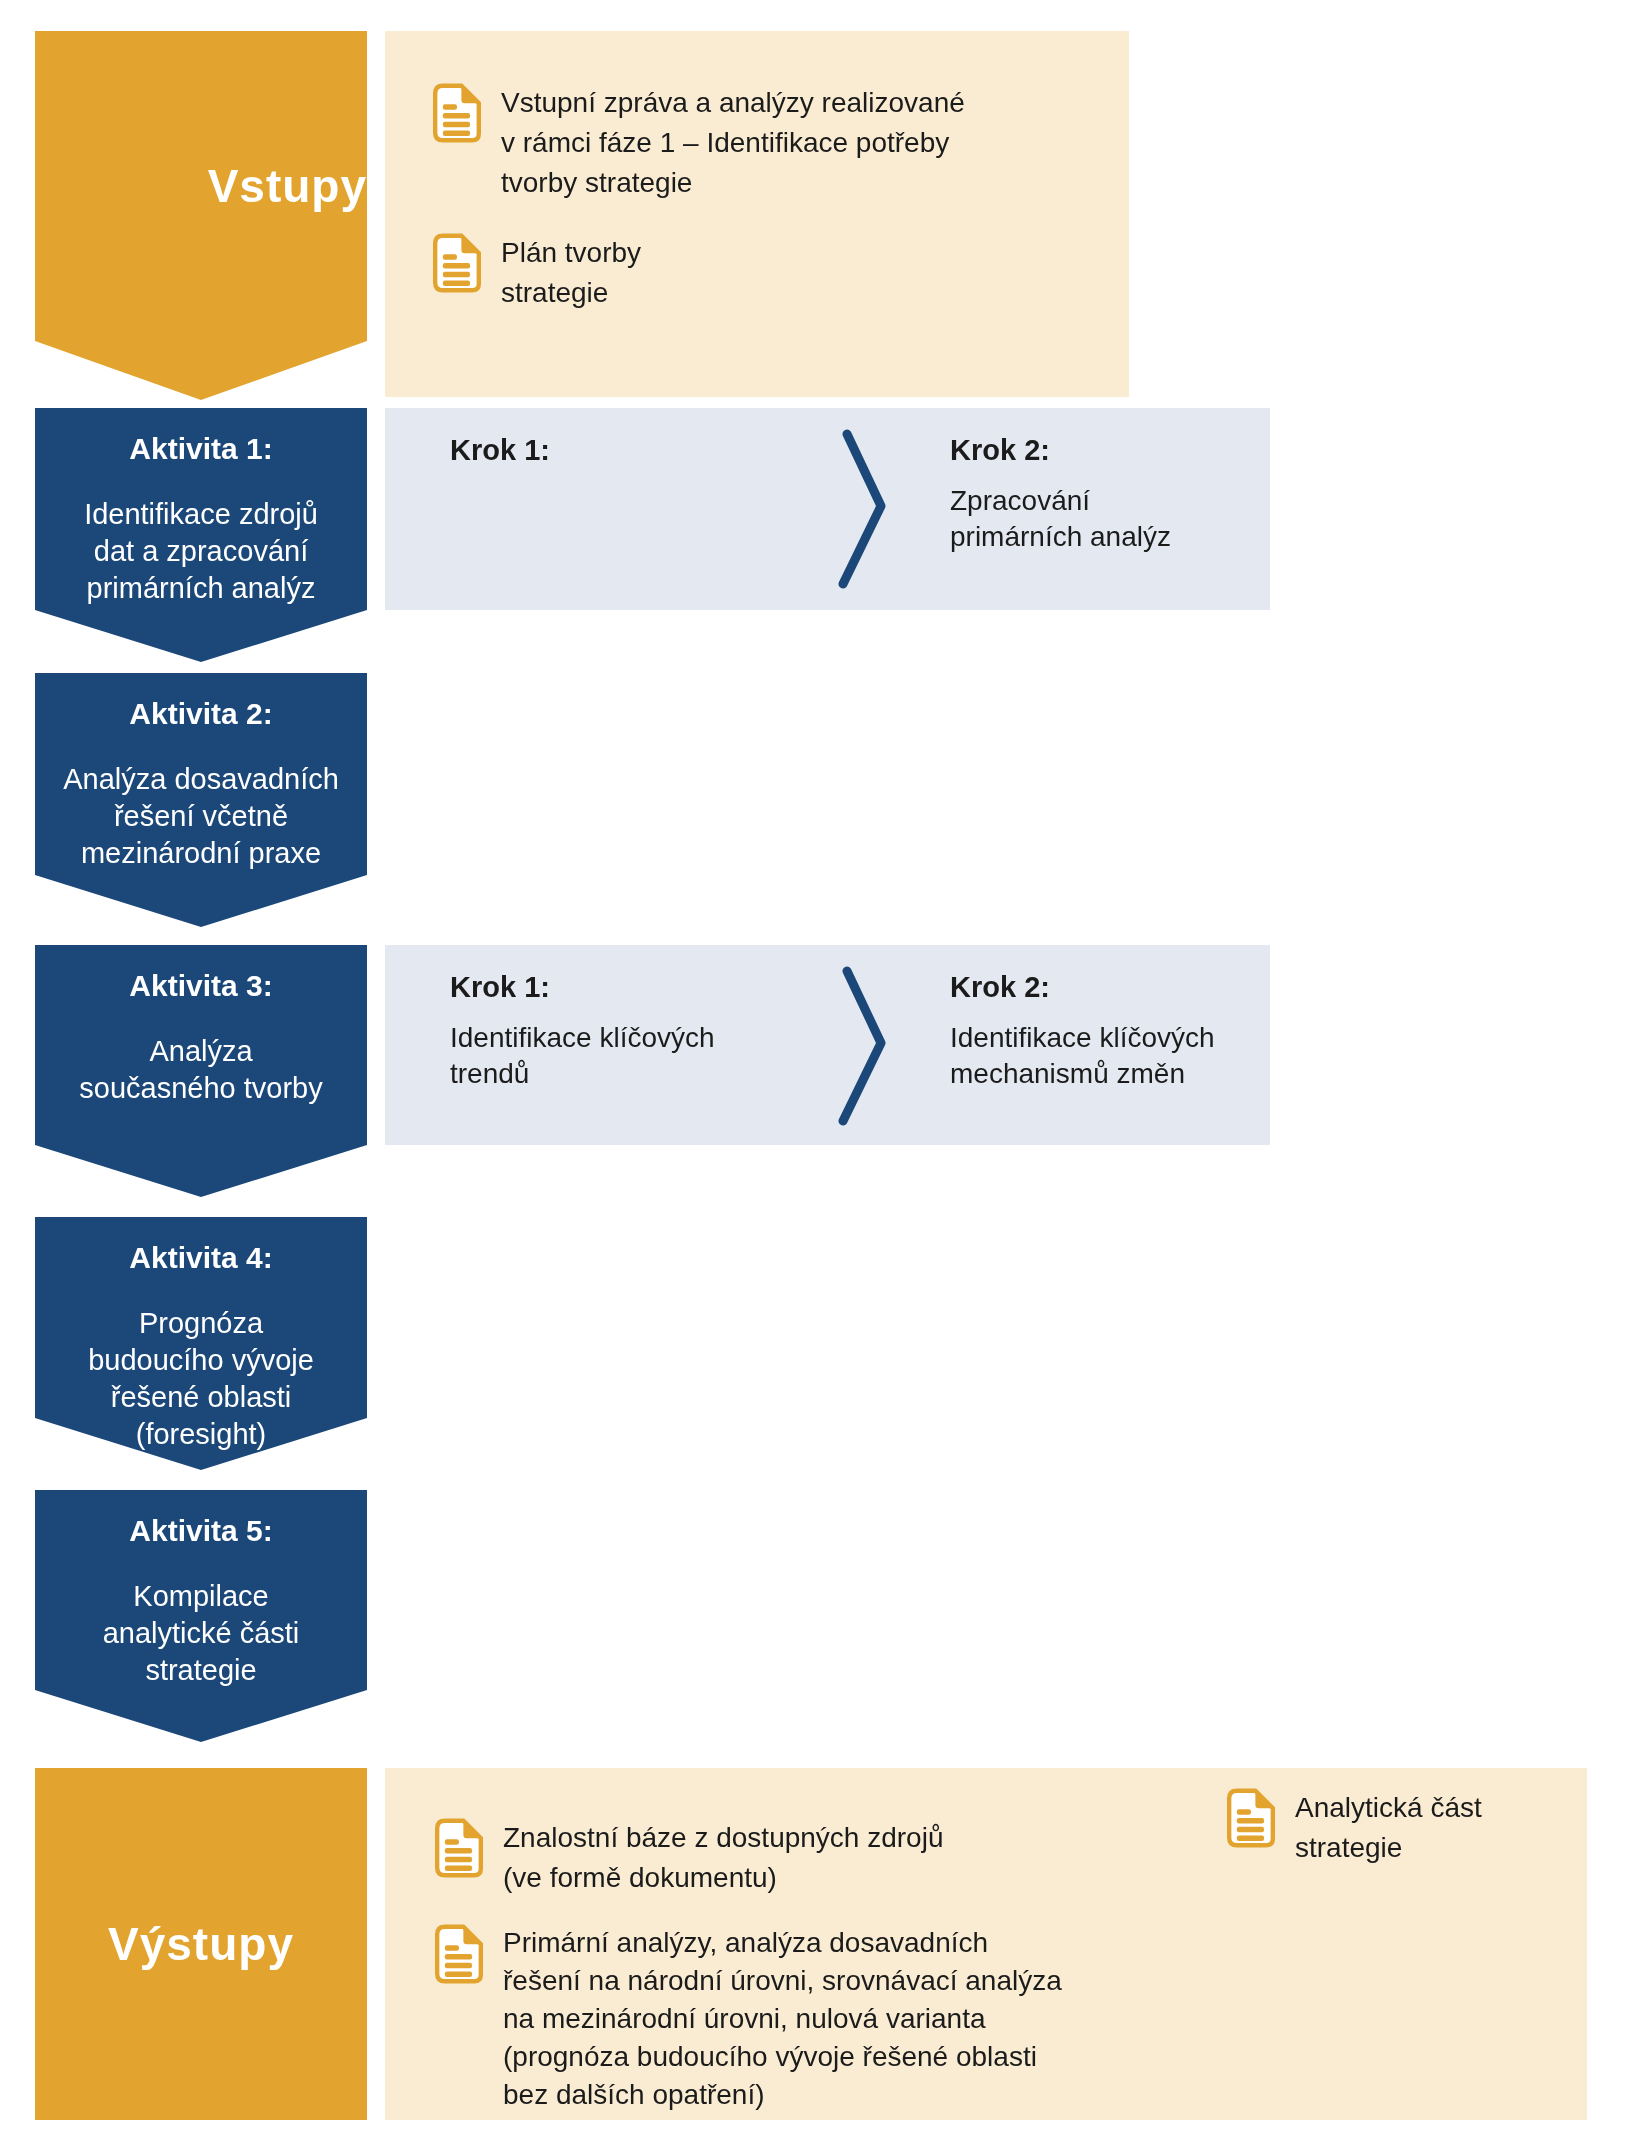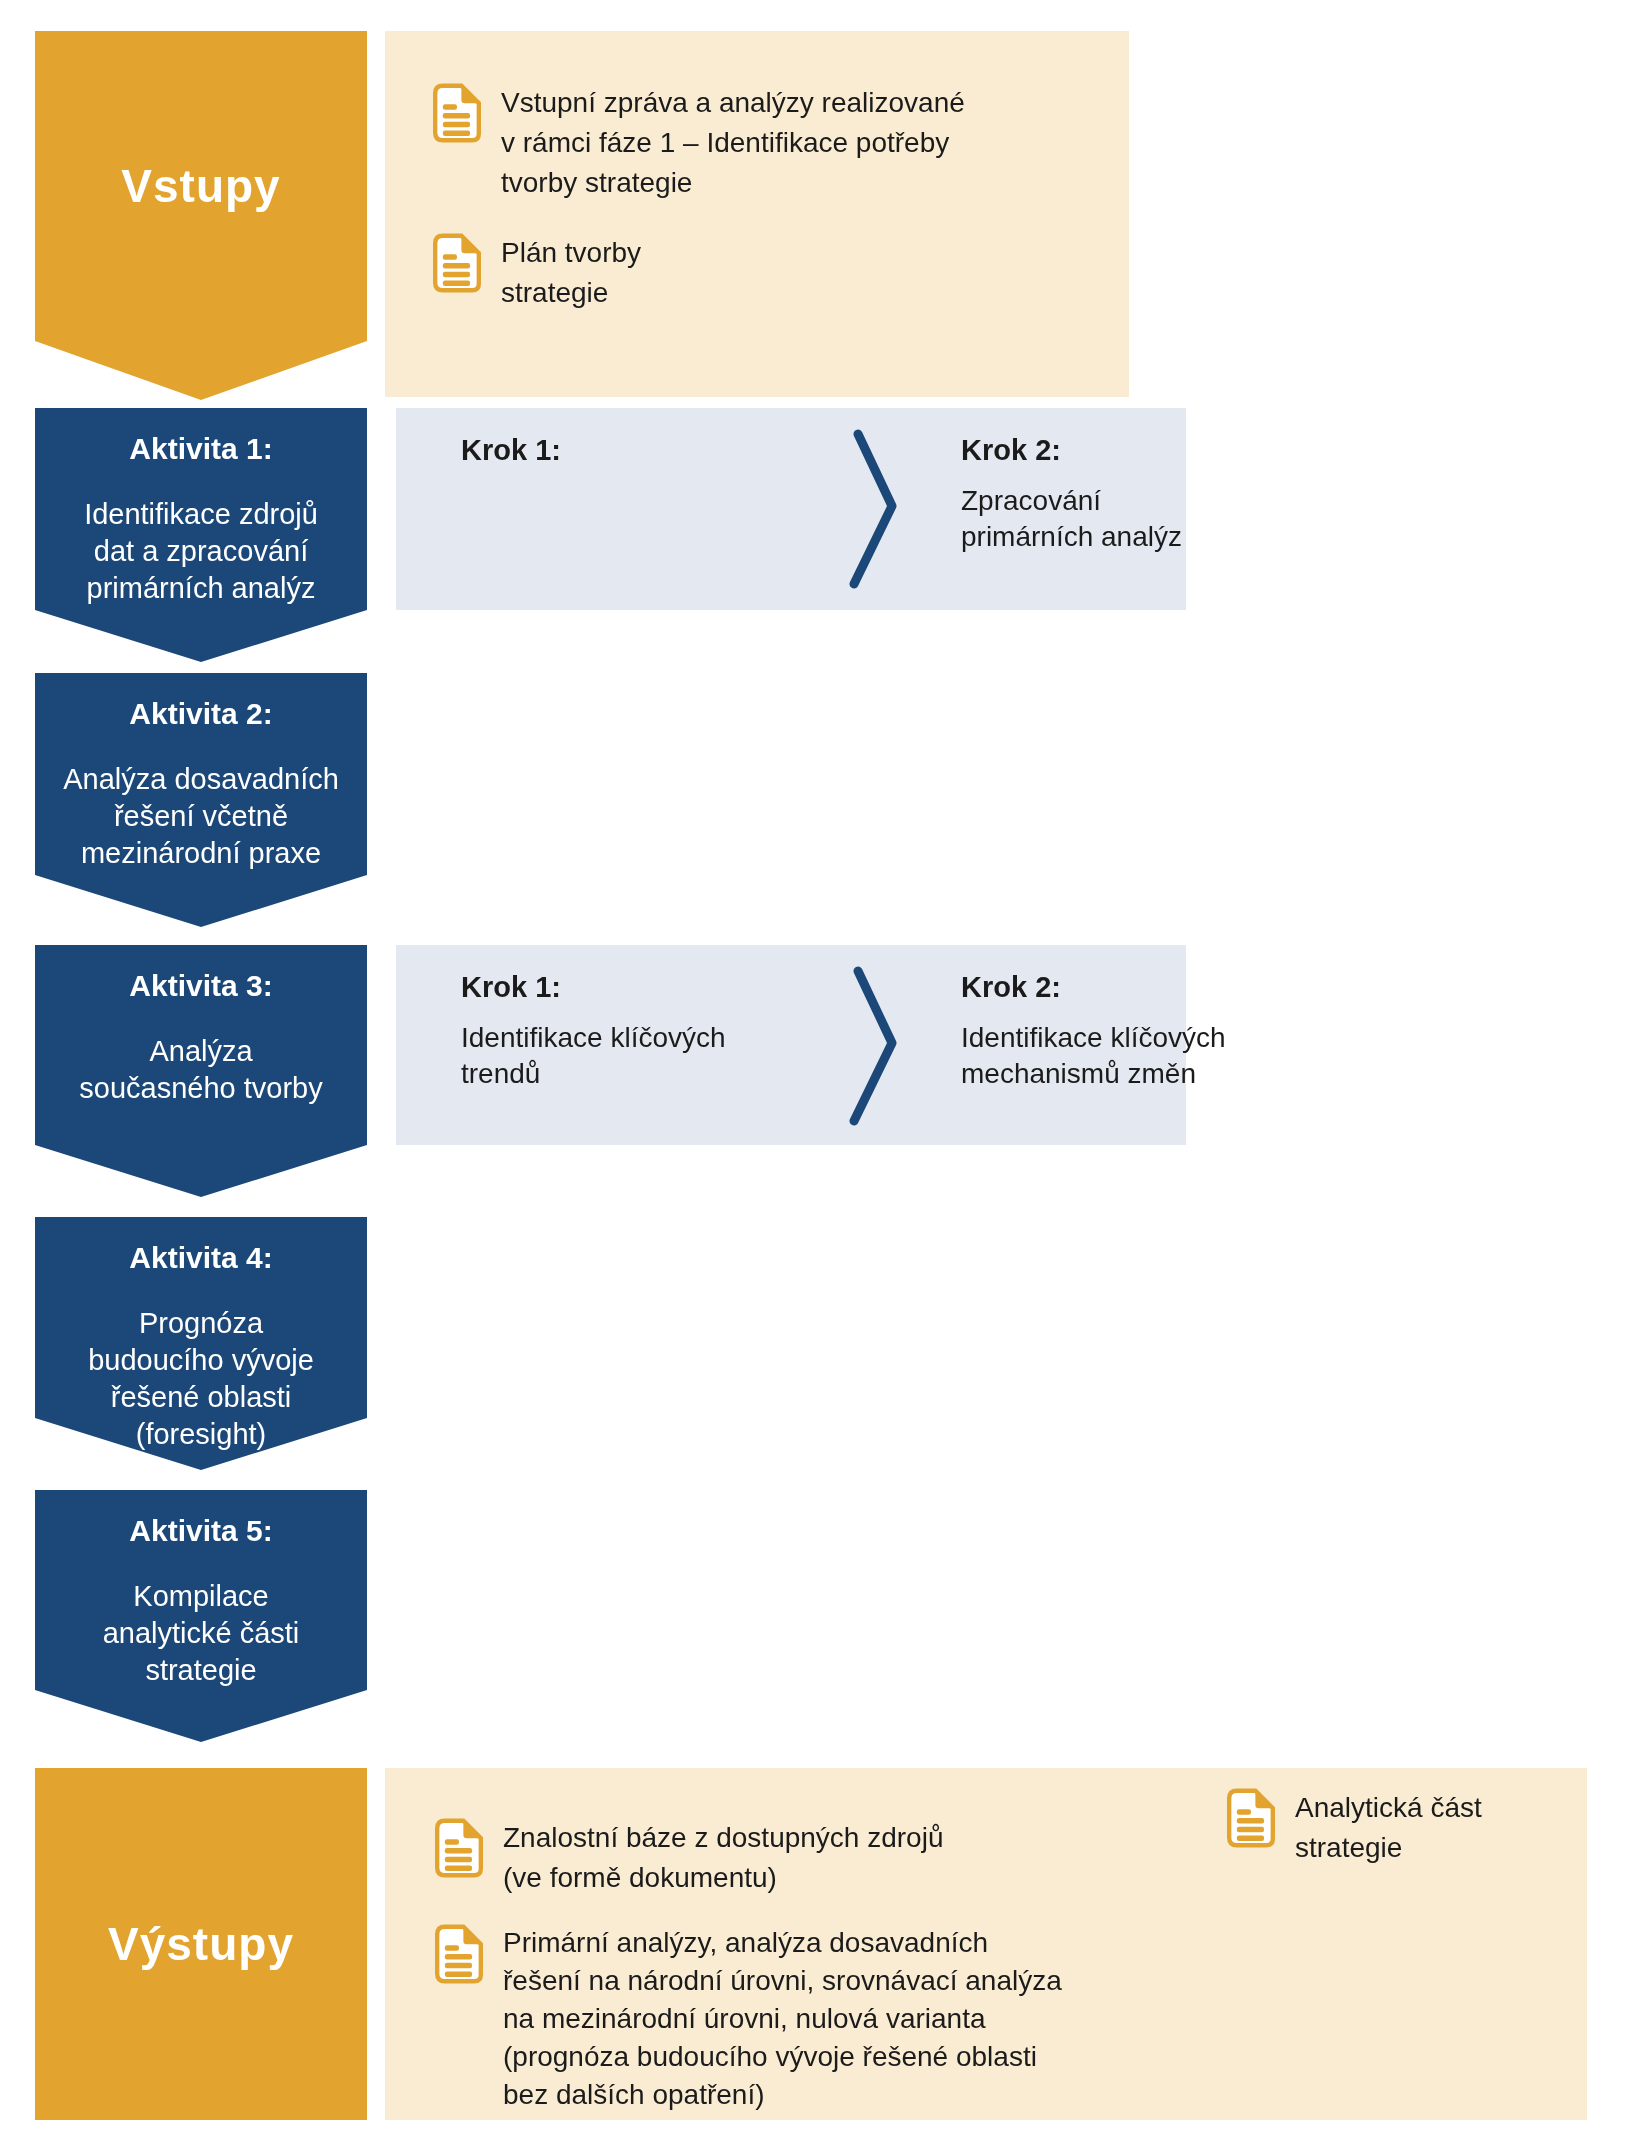--- a/index.html
+++ b/index.html
@@ -20,21 +20,21 @@
     box-sizing:border-box;padding-top:22px;
   }
   .gold-block{
     position:absolute;left:35px;width:332px;
     background:#e2a42e;color:#ffffff;
     display:flex;align-items:center;justify-content:center;
   }
   #vstupy{
     top:31px;height:369px;
     clip-path:polygon(0 0,100% 0,100% calc(100% - 59px),50% 100%,0 calc(100% - 59px));
-    padding-bottom:59px;box-sizing:border-box;
+    padding-bottom:59px;box-sizing:border-box;justify-content:flex-end;
   }
   #vystupy{top:1768px;height:352px;}
   .big-label{font-size:46px;font-weight:bold;letter-spacing:1px;}
   .act-title{font-size:30px;font-weight:bold;line-height:37px;margin-bottom:10px;}
   .act-body{font-size:29px;line-height:37px;white-space:pre-line;margin-top:29px;}
   #act1{top:408px;height:254px;}
   #act2{top:673px;height:254px;}
   #act3{top:945px;height:252px;}
   #act4{top:1217px;height:253px;}
   #act5{top:1490px;height:252px;}
@@ -46,21 +46,21 @@
   #cream-bottom{left:385px;top:1768px;width:1202px;height:352px;}
   .bullet-row{display:flex;gap:20px;margin-bottom:30px;}
   .bullet-row .doc{flex:0 0 48px;}
   .bullet-text{font-size:28px;line-height:40px;white-space:pre-line;padding-top:0px;}
   .bullet-text.tight{line-height:38px;}
   #out-left{position:absolute;left:50px;top:50px;width:780px;}
   #out-left .bullet-row{margin-bottom:26px;}
   #out-right{position:absolute;left:842px;top:20px;width:340px;}
   
   .krok{
-    position:absolute;left:396px;width:790px;background:#e4e9f1;box-sizing:border-box;
+    position:absolute;left:385px;width:885px;background:#e4e9f1;box-sizing:border-box;
   }
   #krok1{top:408px;height:202px;}
   #krok2{top:945px;height:200px;}
   .krok-col{position:absolute;top:24px;}
   .krok-col.c1{left:65px;width:400px;}
   .krok-col.c2{left:565px;width:310px;}
   .krok-label{font-size:29px;font-weight:bold;line-height:37px;margin-bottom:14px;}
   .krok-body{font-size:28px;line-height:36px;white-space:pre-line;}
   .chevron{position:absolute;left:448px;top:20px;}
   

